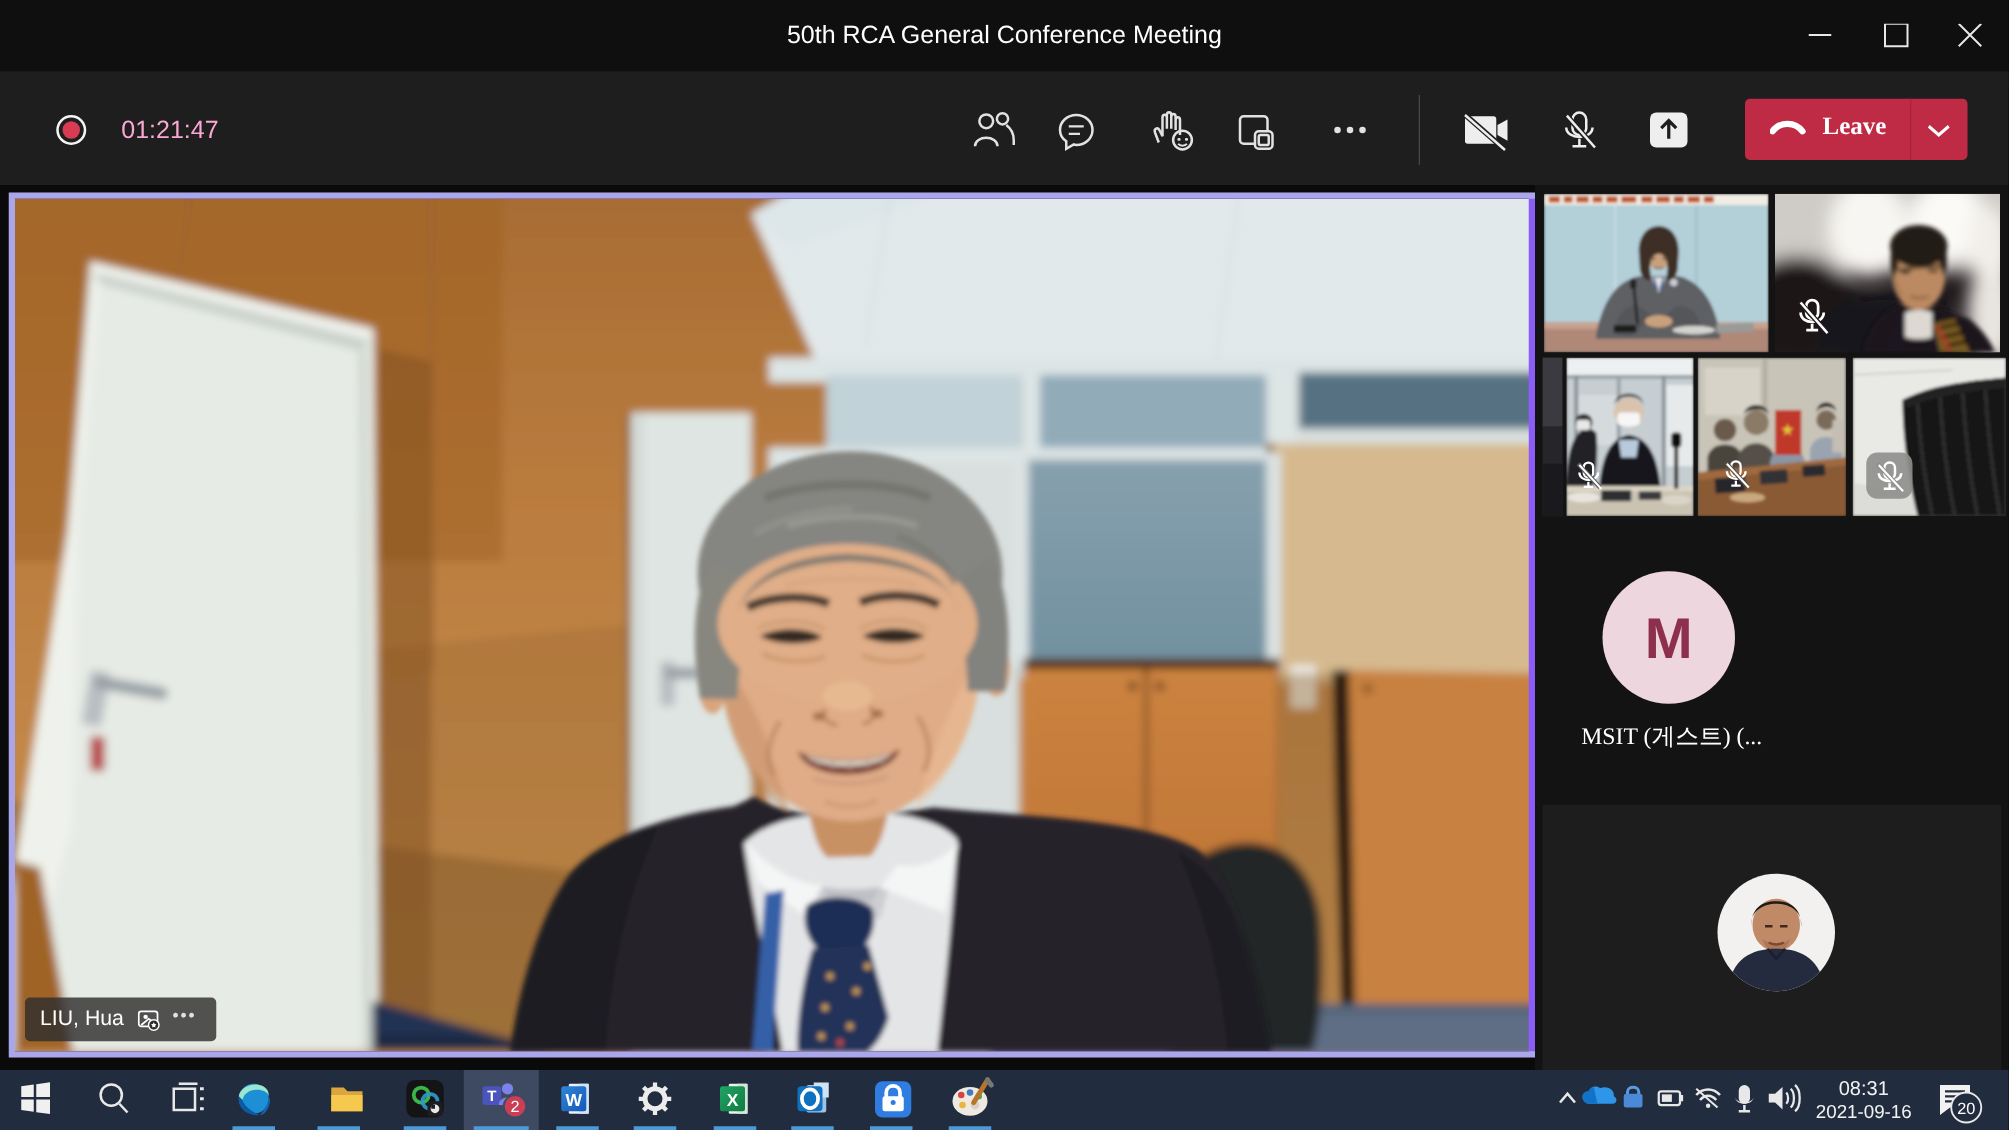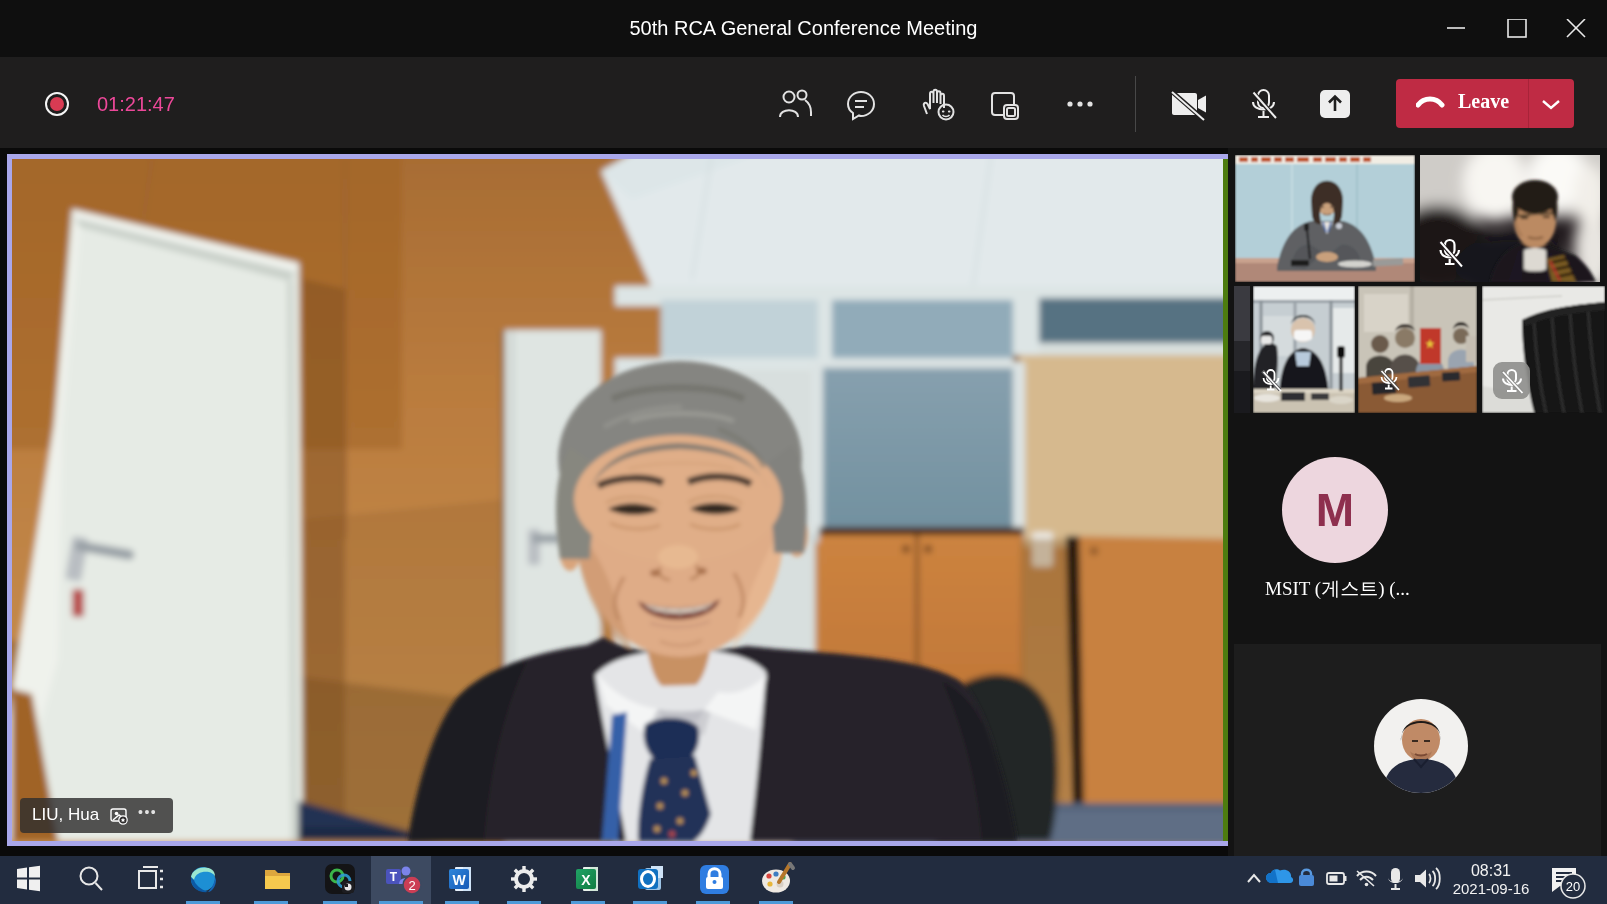--- a/index.html
+++ b/index.html
@@ -16,21 +16,21 @@
     <line x1="6" y1="9" x2="24" y2="9" stroke="#e8e8e8" stroke-width="1.6"></line>
     <rect x="67" y="0" width="18" height="18" fill="none" stroke="#e8e8e8" stroke-width="1.6"></rect>
     <path d="M126 0 L144 18 M144 0 L126 18" stroke="#e8e8e8" stroke-width="1.6"></path>
   </svg>
 </div>
 
 <div class="abs" id="toolbar" style="left:0;top:57px;width:1607px;height:91px;background:#1f1e1e;">
 
   <div class="abs" style="left:45px;top:35px;width:24px;height:24px;border:2.5px solid #f5f5f5;border-radius:50%;"></div>
   <div class="abs" style="left:50px;top:40px;width:14px;height:14px;background:#d93b53;border-radius:50%;"></div>
-  <div class="abs" style="left:97px;top:36px;font-size:20px;color:#ec4899;">01:21:47</div>
+  <div class="abs" style="left:97px;top:36px;font-size:20px;color:#f9a8d4;">01:21:47</div>
 
   <svg class="abs" style="left:774px;top:27px;" width="330" height="40" viewBox="0 0 330 40">
     <g stroke="#e2e2e2" stroke-width="2" fill="none">
 
       <circle cx="15" cy="13" r="5.5"></circle>
       <path d="M6 33 C6 24 24 24 24 33"></path>
       <circle cx="28" cy="11" r="4.5"></circle>
       <path d="M31 16 C35 19 37 23 37 28 L37 32"></path>
 
       <path d="M87 8 C80 8 74 13 74 20 C74 24 76 27 79 29 L79 35 L85 31.5 C86 32 86.5 32 87 32 C94 32 100 27 100 20 C100 13 94 8 87 8 Z"></path>
@@ -82,21 +82,21 @@
     <div class="abs" style="left:132px;top:0;width:1px;height:49px;background:#a82339;"></div>
     <svg class="abs" style="left:143px;top:19px;" width="24" height="14" viewBox="0 0 24 14">
       <path d="M4 3 L12 10 L20 3" stroke="#fff" stroke-width="2.4" fill="none"></path>
     </svg>
   </div>
 </div>
 
 <div class="abs" style="left:0;top:148px;width:1607px;height:708px;background:#0a0a0a;"></div>
 
 <div class="abs" id="mainv" style="left:7px;top:154px;width:1221px;height:692px;border:5px solid #a9a7ea;background:#16161f;">
-  <div class="abs" id="vid" style="left:0px;top:0px;width:1446px;height:682px;overflow:hidden;background:#4d7c0f;">
+  <div class="abs" id="vid" style="left:0px;top:0px;width:1446px;height:682px;overflow:hidden;background:#8b5cf6;">
   <svg width="1211" height="682" viewBox="0 0 1211 682">
     <defs>
       <linearGradient id="wood" x1="0" y1="0" x2="0" y2="1">
         <stop offset="0" stop-color="#a76c33"></stop>
             <stop offset="0.35" stop-color="#ba7c3e"></stop>
             <stop offset="1" stop-color="#cb9455"></stop>
       </linearGradient>
       <linearGradient id="pane" x1="0" y1="0" x2="0" y2="1">
         <stop offset="0" stop-color="#87a0ae"></stop>
             <stop offset="1" stop-color="#71909f"></stop>

